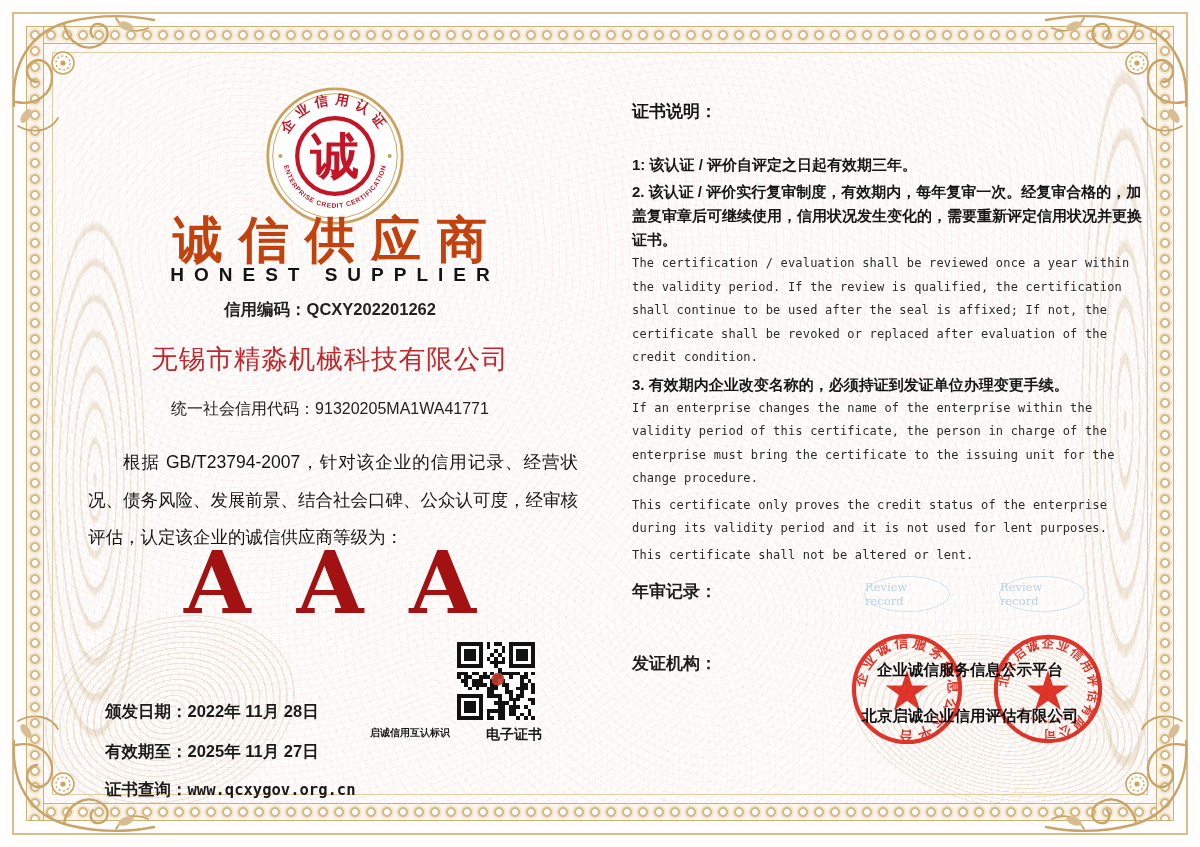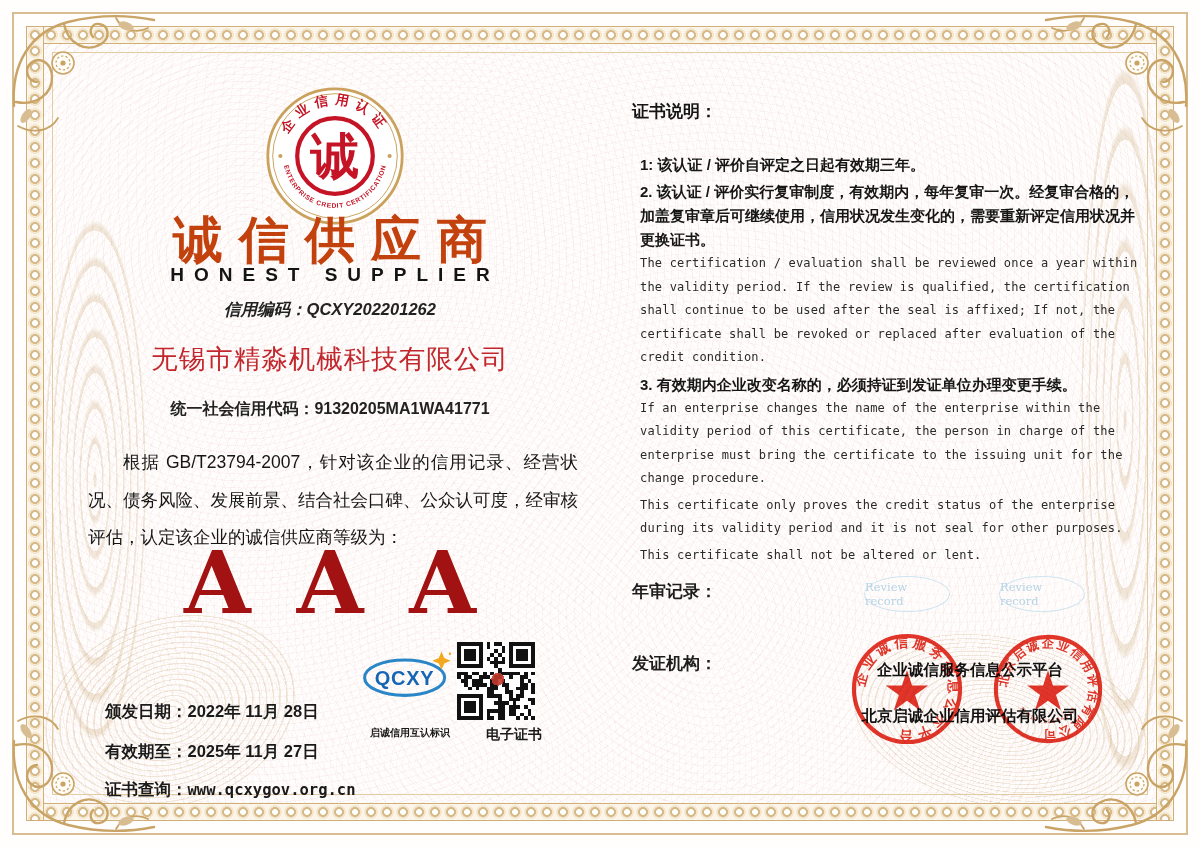--- a/index.html
+++ b/index.html
@@ -41,46 +41,46 @@
   .gw-bl{left:40px; bottom:40px; width:260px; height:190px; transform:rotate(-18deg);}
   .gw-br{right:50px; bottom:40px; width:300px; height:170px; transform:rotate(12deg);}
   
   .emblem{position:absolute; left:265px; top:86px; width:140px; height:140px;}
   .title{position:absolute; left:80px; width:500px; top:207px; text-align:center;
     font-size:50px; font-weight:bold; letter-spacing:16px; padding-left:16px; box-sizing:border-box;
     font-family:"Liberation Serif","DejaVu Serif",serif; color:#c2410c;}
   .subtitle{position:absolute; left:80px; width:500px; top:264px; text-align:center;
     font-size:19px; font-weight:bold; letter-spacing:10px; padding-left:10px; box-sizing:border-box; color:#141414;}
   .credit-code{position:absolute; left:80px; width:500px; top:299px; text-align:center;
-    font-size:16.5px; font-weight:bold; color:#222;font-style:italic;}
+    font-size:16.5px; font-weight:bold; color:#222;}
   .company{position:absolute; left:80px; width:500px; top:341px; text-align:center;
     font-size:26.5px; font-weight:normal; letter-spacing:1px; color:#c1272d;}
   .uscc{position:absolute; left:80px; width:500px; top:399px; text-align:center;
-    font-size:16px; font-weight:bold; color:#222;}
+    font-size:16px; font-weight:normal; color:#222;}
   .body-par{position:absolute; left:88px; width:490px; top:444px;
     font-size:17.5px; line-height:37.5px; text-align:justify; text-indent:2em; color:#151515; font-weight:500;}
   .grade{position:absolute; left:80px; width:500px; top:532px; text-align:center;
     font-family:"DejaVu Serif","Liberation Serif",serif; font-weight:bold;
     font-size:86px; letter-spacing:46px; padding-left:46px; box-sizing:border-box; color:#a31212;}
   .meta-row{position:absolute; left:105px; font-size:16.5px; color:#1a1a1a; white-space:nowrap;margin-top:48px;}
   .meta-row .lbl{font-weight:bold;}
   .meta-row .val{font-weight:600;}
   .m1{top:653px;} .m2{top:693px;}
   .m3{top:731px;} .m3 .val{font-family:"DejaVu Sans Mono","Liberation Mono",monospace; font-weight:bold; font-size:15.5px;}
   .qcxy-logo{position:absolute; left:360px; top:650px; width:100px; height:52px;}
   .qcxy-caption{position:absolute; left:330px; width:160px; top:726px; text-align:center;
     font-size:10px; font-weight:bold; color:#1a1a1a;}
   .qr{position:absolute; left:457px; top:642px; width:78px; height:78px; background:#fff;}
   .qr svg{width:100%; height:100%; display:block;}
   .qr-caption{position:absolute; left:450px; width:92px; top:726px; text-align:right;
     font-size:14px; font-weight:bold; color:#1a1a1a;}
   
   .instructions{position:absolute; left:632px; top:100px; width:510px;}
   .instructions .heading{font-size:17px; font-weight:bold; margin:0 0 30px 0; color:#151515;}
-  .item{margin:0 0 3px 8px;}
+  .item{margin:0 0 3px 0;}
   .item .zh{font-size:15px; line-height:24px; font-weight:600; color:#161616; margin:0;}
   .item .en{font-family:"DejaVu Sans Mono","Liberation Mono",monospace; font-size:12px; line-height:23.5px;
     letter-spacing:.2px; color:#2a2a2a; margin:0;}
   .annual-label{position:absolute; left:632px; top:580px; font-size:17px; font-weight:bold;}
   .review-oval{position:absolute; width:84px; height:34px; border:1px solid #cfe4f0; border-radius:50%;
     color:#b5d3e5; font-family:"DejaVu Serif","Liberation Serif",serif; font-size:11.5px;
     display:flex; align-items:center; justify-content:center; background:rgba(255,255,255,.25);}
   .ro1{left:864px; top:576px;} .ro2{left:999px; top:576px;}
   .issuer-label{position:absolute; left:632px; top:652px; font-size:17px; font-weight:bold;}
   .issuer-lines{position:absolute; left:845px; width:250px; top:660px; text-align:center;}
@@ -178,28 +178,20 @@
   <div class="credit-code"><span>信用编码：</span><span>QCXY202201262</span></div>
   <div class="company">无锡市精淼机械科技有限公司</div>
   <div class="uscc"><span>统一社会信用代码：</span><span>91320205MA1WA41771</span></div>
   <div class="body-par">根据 GB/T23794-2007，针对该企业的信用记录、经营状况、债务风险、发展前景、结合社会口碑、公众认可度，经审核评估，认定该企业的诚信供应商等级为：</div>
   <div class="grade">AAA</div>
 
   <div class="meta-row m1"><span class="lbl">颁发日期：</span><span class="val">2022年 11月 28日</span></div>
   <div class="meta-row m2"><span class="lbl">有效期至：</span><span class="val">2025年 11月 27日</span></div>
   <div class="meta-row m3"><span class="lbl">证书查询：</span><span class="val">www.qcxygov.org.cn</span></div>
 
-  <div class="qcxy-logo">
-    <svg viewBox="0 0 130 66">
-      <ellipse cx="58" cy="36" rx="52" ry="23" fill="none" stroke="#2b86c8" stroke-width="4"></ellipse>
-      <text x="58" y="45" font-size="26" font-weight="bold" fill="#1565b5" text-anchor="middle" letter-spacing="1">QCXY</text>
-      <path d="M106,2 L109.5,10.5 L118,14 L109.5,17.5 L106,26 L102.5,17.5 L94,14 L102.5,10.5 Z" fill="#f3a81f"></path>
-      <circle cx="117" cy="5" r="1.6" fill="#f3a81f"></circle>
-    </svg>
-  </div>
   <div class="qcxy-caption">启诚信用互认标识</div>
 
   <div class="qr">
     <svg id="qr-svg" viewBox="0 0 84 84" shape-rendering="crispEdges">
         <rect x="0" y="0" width="84" height="84" fill="#ffffff"></rect>
         <rect x="32" y="0" width="4" height="4" fill="#111"></rect>
         <rect x="40" y="0" width="4" height="4" fill="#111"></rect>
         <rect x="44" y="0" width="4" height="4" fill="#111"></rect>
         <rect x="32" y="4" width="4" height="4" fill="#111"></rect>
         <rect x="48" y="4" width="4" height="4" fill="#111"></rect>
@@ -348,21 +340,21 @@
     </div>
     <div class="item">
       <p class="zh">2. 该认证 / 评价实行复审制度，有效期内，每年复审一次。经复审合格的，加盖复审章后可继续使用，信用状况发生变化的，需要重新评定信用状况并更换证书。</p>
       <p class="en">The certification / evaluation shall be reviewed once a year within the validity period. If the review is qualified, the certification shall continue to be used after the seal is affixed; If not, the certificate shall be revoked or replaced after evaluation of the credit condition.</p>
     </div>
     <div class="item">
       <p class="zh">3. 有效期内企业改变名称的，必须持证到发证单位办理变更手续。</p>
       <p class="en">If an enterprise changes the name of the enterprise within the validity period of this certificate, the person in charge of the enterprise must bring the certificate to the issuing unit for the change procedure.</p>
     </div>
     <div class="item">
-      <p class="en">This certificate only proves the credit status of the enterprise during its validity period and it is not seal for other purposes.</p>
+      <p class="en">This certificate only proves the credit status of the enterprise during its validity period and it is not used for lent purposes.</p>
     </div>
     <div class="item">
       <p class="en">This certificate shall not be altered or lent.</p>
     </div>
   </div>
 
   <div class="annual-label">年审记录：</div>
   <div class="review-oval ro1">Review record</div>
   <div class="review-oval ro2">Review record</div>
 

